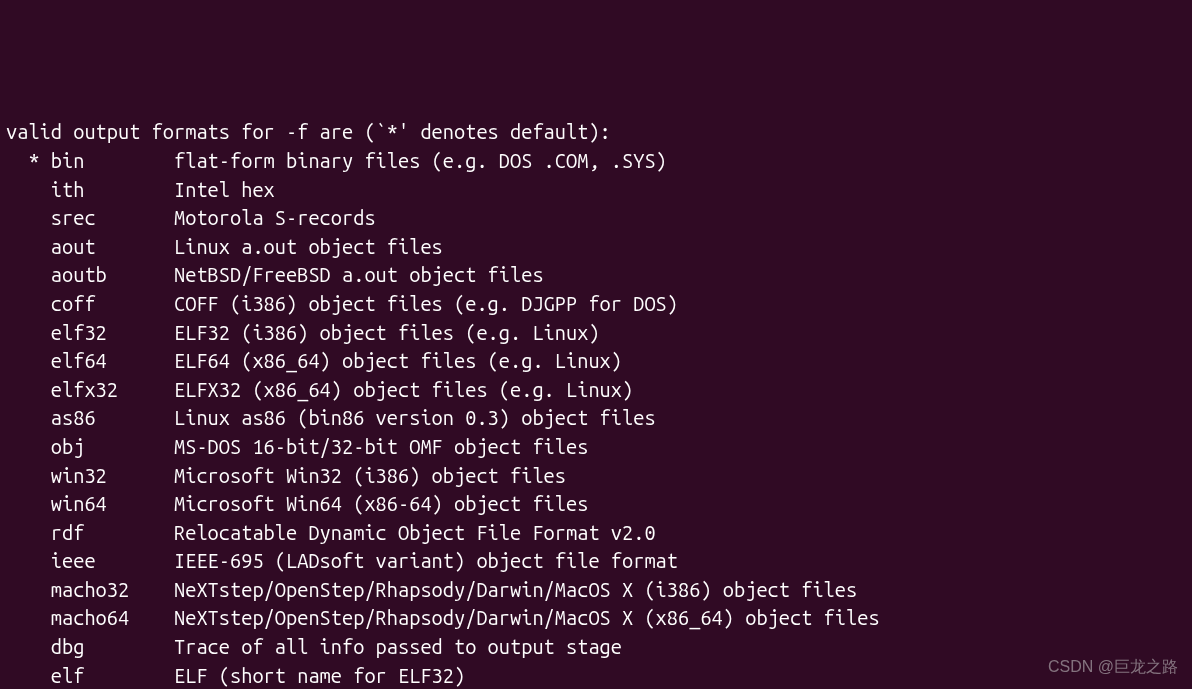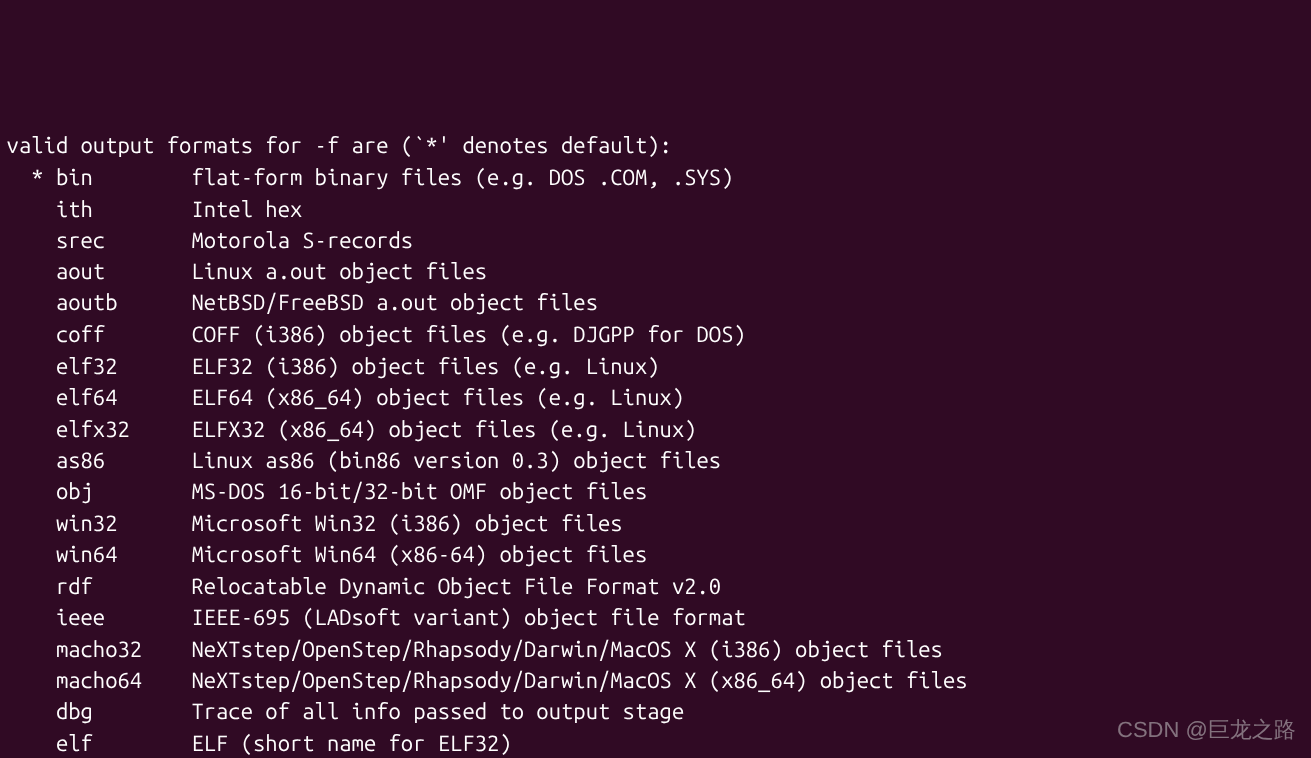--- a/index.html
+++ b/index.html
@@ -17,21 +17,21 @@
       width: 1192px;
       height: 689px;
       overflow: hidden;
       white-space: pre;
       position: relative;
     }
     .watermark {
       position: absolute;
       bottom: 10px;
       right: 14px;
-      font-size: 20px;
+      font-size: 16px;
       color: rgba(200, 200, 200, 0.55);
       font-family: sans-serif;
       white-space: nowrap;
     }
   </style>
 </head>
 <body>
 
 
 

